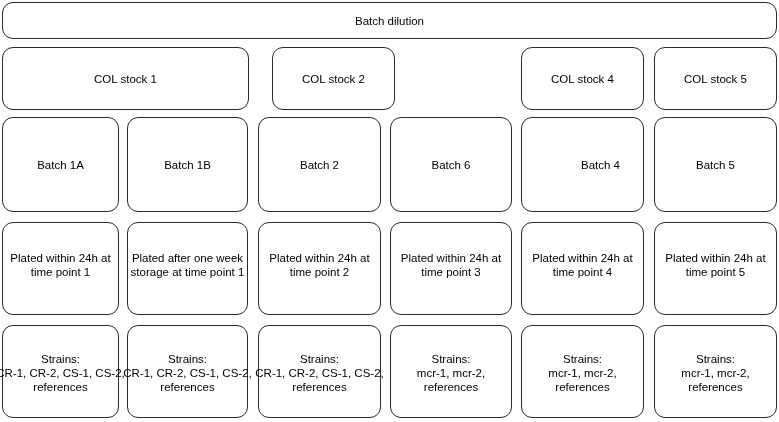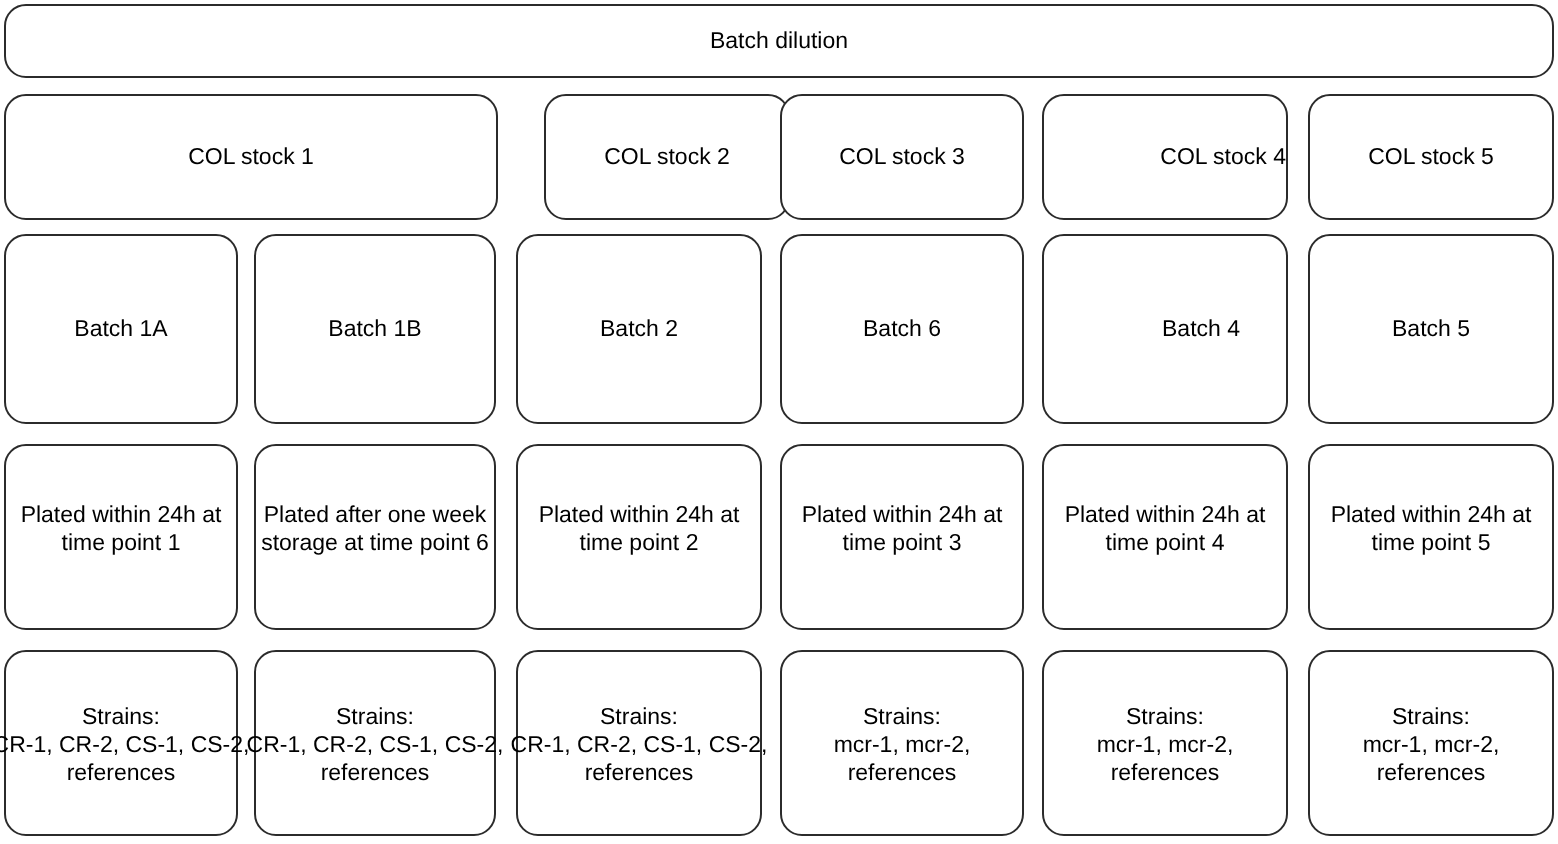--- a/index.html
+++ b/index.html
@@ -67,24 +67,21 @@
   <div class="box v-center title-box" style="left:2px; top:2px; width:775px; height:37px;">
     <span class="txt">Batch dilution</span>
   </div>
 
   <div class="box v-center" style="left:2px; top:47px; width:247px; height:63px;">
     <span class="txt">COL stock 1</span>
   </div>
   <div class="box v-center" style="left:272px; top:47px; width:123px; height:63px;">
     <span class="txt">COL stock 2</span>
   </div>
-  <div class="box v-center" style="left:390px; top:47px; width:122px; height:63px;">
-    <span class="txt">COL stock 3</span>
-  </div>
-  <div class="box v-center" style="left:521px; top:47px; width:123px; height:63px;text-align:right;">
+  <div class="box v-center" style="left:521px; top:47px; width:123px; height:63px;">
     <span class="txt">COL stock 4</span>
   </div>
   <div class="box v-center" style="left:654px; top:47px; width:123px; height:63px;">
     <span class="txt">COL stock 5</span>
   </div>
 
   <div class="box v-center" style="left:2px; top:117px; width:117px; height:95px;">
     <span class="txt">Batch 1A</span>
   </div>
   <div class="box v-center" style="left:127px; top:117px; width:121px; height:95px;">
@@ -102,21 +99,21 @@
   <div class="box v-center" style="left:654px; top:117px; width:123px; height:95px;justify-content:flex-end;">
     <span class="txt">Batch 5</span>
   </div>
 
   <div class="box v-top" style="left:2px; top:222px; width:117px; height:93px;">
     <span class="txt">Plated within 24h at
 time point 1</span>
   </div>
   <div class="box v-top overflow" style="left:127px; top:222px; width:121px; height:93px;">
     <span class="txt">Plated after one week
-storage at time point 6</span>
+storage at time point 1</span>
   </div>
   <div class="box v-top" style="left:258px; top:222px; width:123px; height:93px;">
     <span class="txt">Plated within 24h at
 time point 2</span>
   </div>
   <div class="box v-top" style="left:390px; top:222px; width:122px; height:93px;">
     <span class="txt">Plated within 24h at
 time point 3</span>
   </div>
   <div class="box v-top" style="left:521px; top:222px; width:123px; height:93px;">

